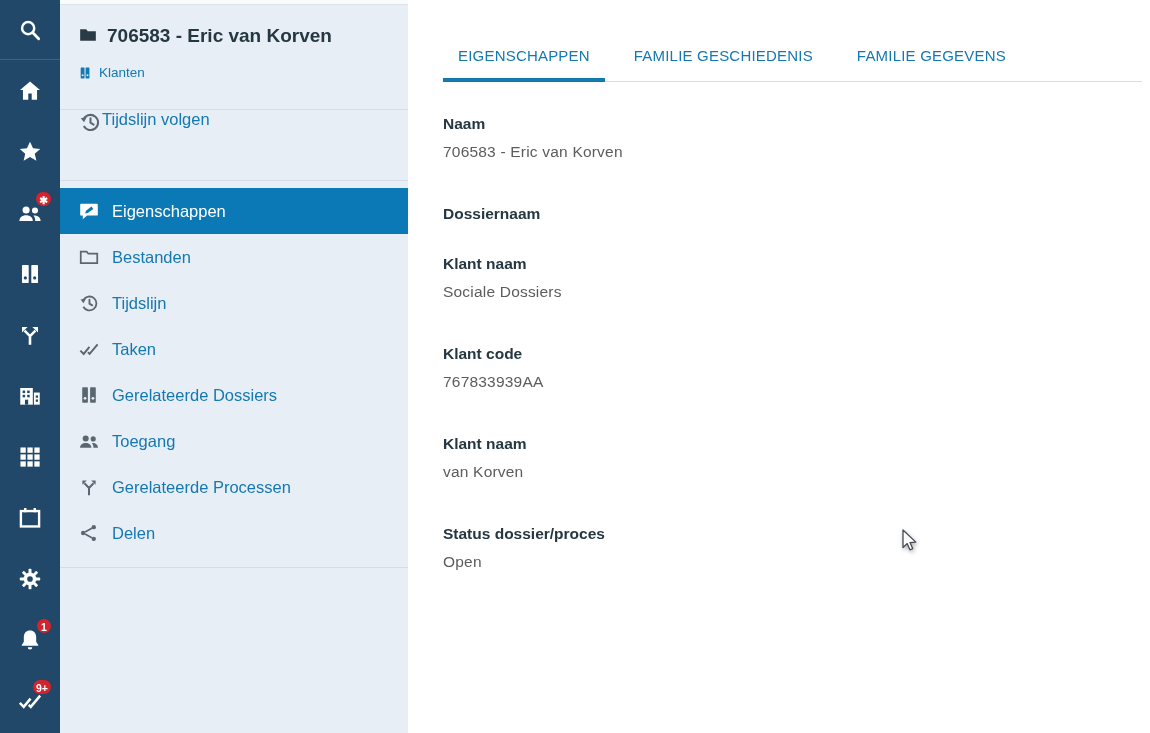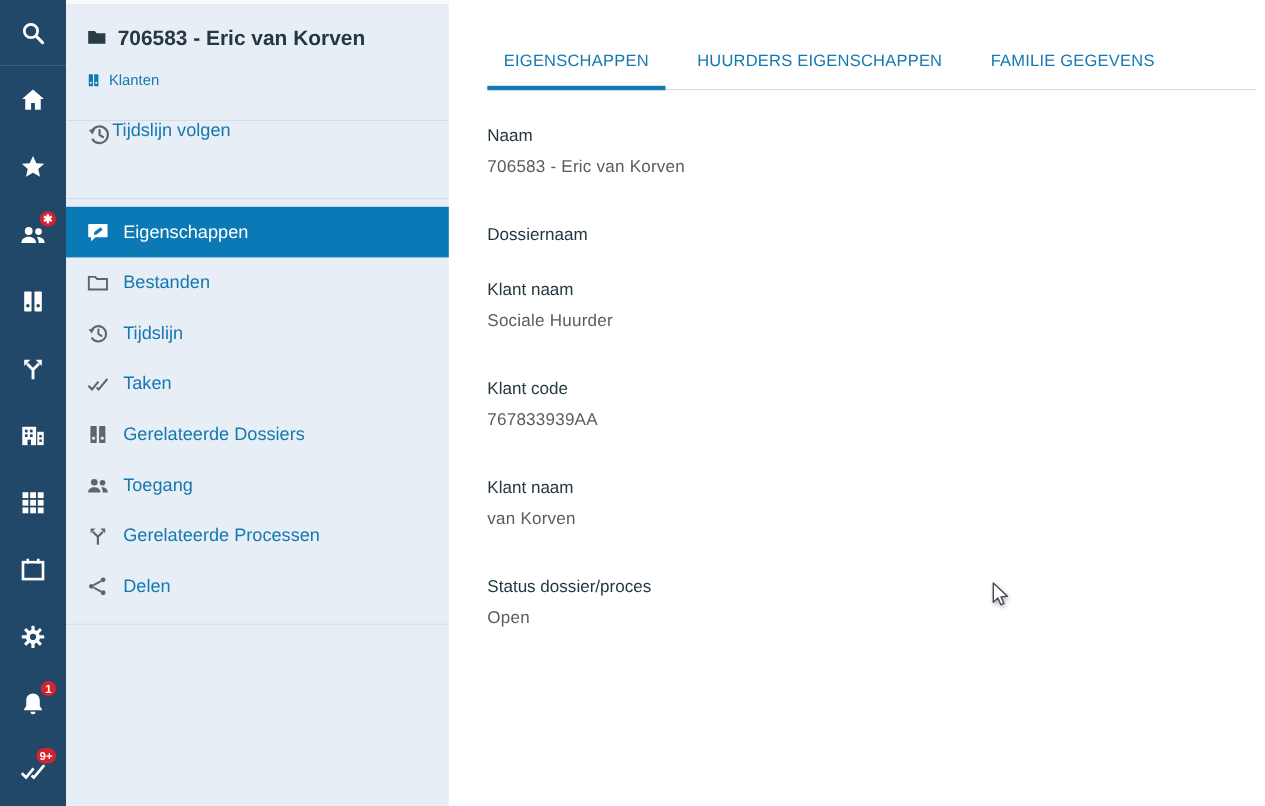--- a/index.html
+++ b/index.html
@@ -45,21 +45,21 @@
   
   .main{position:absolute;left:408px;top:0;right:0;bottom:0;background:#fff;
         padding:47px 8px 0 35px;z-index:1}
   .tabs{display:flex;gap:14px;border-bottom:1px solid var(--tab-line)}
   .tab{padding:0 15px 17px;font-size:15px;color:var(--link);letter-spacing:.2px;
        position:relative;cursor:pointer;white-space:nowrap}
   .tab.active::after{content:"";position:absolute;left:0;right:0;bottom:-1px;height:4px;
                      background:var(--link)}
   .fields{margin-top:31px}
   .field{margin-bottom:29px}
-  .field-label{font-size:15.5px;line-height:21px;font-weight:400;color:var(--text-dark)}
+  .field-label{font-size:15.5px;line-height:21px;font-weight:700;color:var(--text-dark)}
   .field-value{font-size:15.5px;line-height:21px;color:var(--text-value);margin-top:7px;
                padding-bottom:12px;letter-spacing:.2px}
   .field-value:empty{display:none}
 
   .cursor{position:absolute;left:899px;top:529px;width:22px;height:26px;z-index:9;
           filter:drop-shadow(1.5px 2px 2px rgba(0,0,0,.30));pointer-events:none}
 </style>
 </head>
 <body>
 
@@ -263,36 +263,36 @@
         </svg>
       <span>Delen</span>
     </div>
     <div class="sep-bottom"></div>
   </div>
 </aside>
 
 <main class="main">
   <div class="tabs">
     <div class="tab active">EIGENSCHAPPEN</div>
-    <div class="tab">HUURDERS EIGENSCHAPPEN</div>
+    <div class="tab">FAMILIE GESCHIEDENIS</div>
     <div class="tab">FAMILIE GEGEVENS</div>
   </div>
 
   <div class="fields">
     <div class="field">
       <div class="field-label">Naam</div>
       <div class="field-value">706583 - Eric van Korven</div>
     </div>
     <div class="field">
       <div class="field-label">Dossiernaam</div>
 
     </div>
     <div class="field">
       <div class="field-label">Klant naam</div>
-      <div class="field-value">Sociale Huurder</div>
+      <div class="field-value">Sociale Dossiers</div>
     </div>
     <div class="field">
       <div class="field-label">Klant code</div>
       <div class="field-value">767833939AA</div>
     </div>
     <div class="field">
       <div class="field-label">Klant naam</div>
       <div class="field-value">van Korven</div>
     </div>
     <div class="field">

